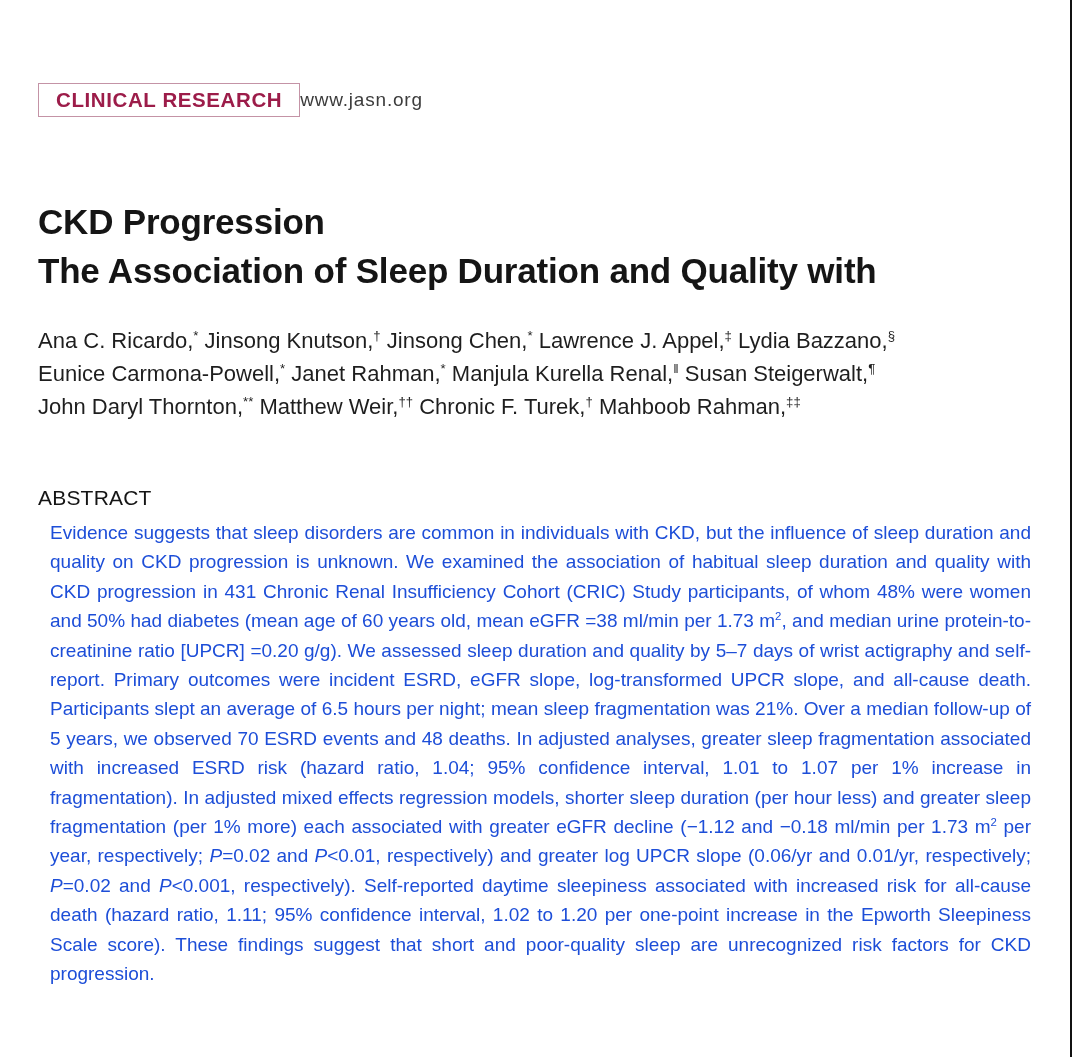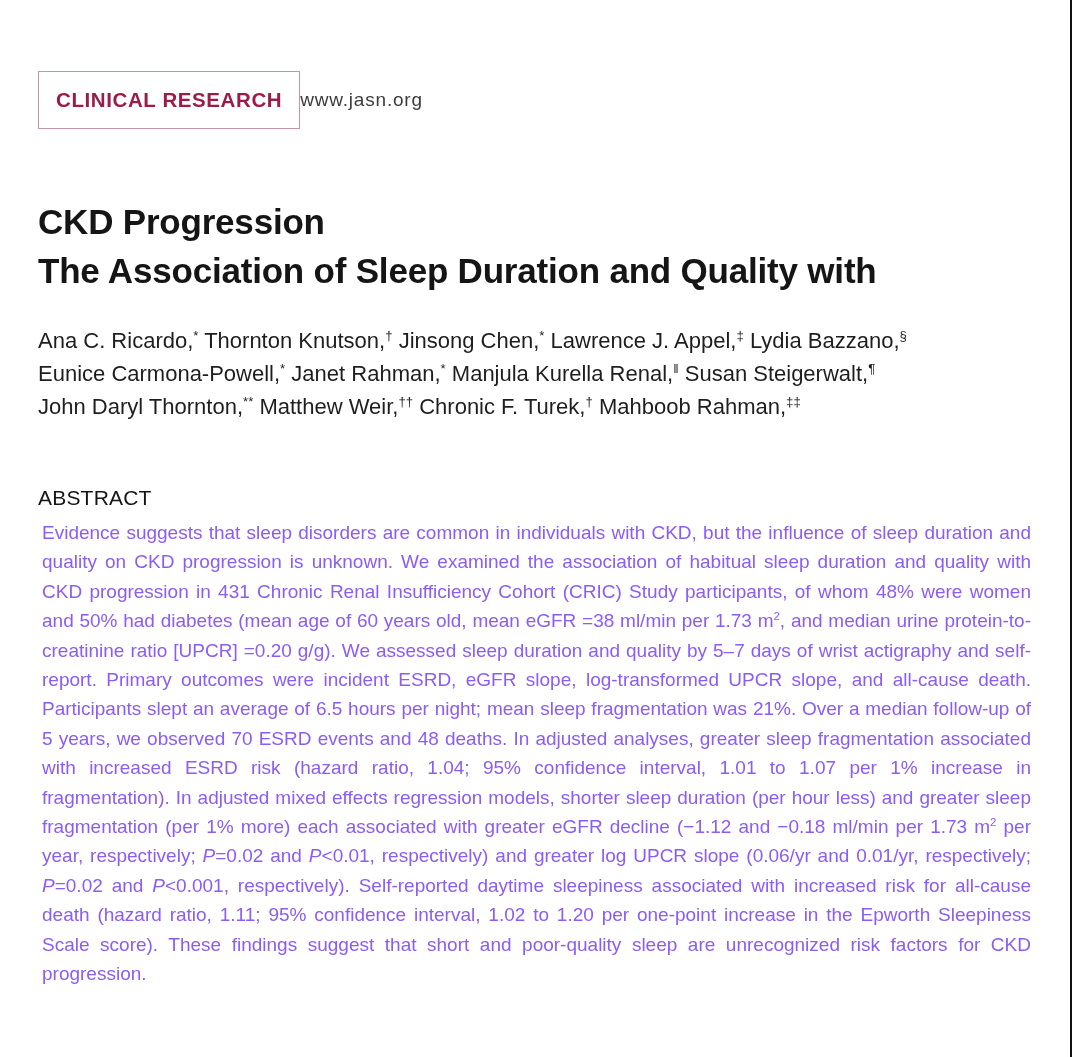--- a/index.html
+++ b/index.html
@@ -27,21 +27,21 @@
   .content {
     padding: 79px 41px 0 38px;
   }
   .header-row {
     display: flex;
     align-items: center;
     height: 42px;
   }
   .badge {
     box-sizing: border-box;
-    height: 58px;
+    height: 34px;
     display: flex;
     align-items: center;
     padding: 0 17px;
     border: 1.5px solid var(--badge-border, #c493a6);
     color: var(--accent, #9c1c49);
     font-size: 20.5px;
     font-weight: bold;
     letter-spacing: 0.6px;
     white-space: nowrap;
   }
@@ -73,25 +73,25 @@
   }
   .abstract-heading {
     margin: 62px 0 0 0;
     font-size: 21px;
     line-height: 26px;
     font-weight: normal;
     color: #151515;
     letter-spacing: 0.2px;
   }
   .abstract {
-    margin: 7px 0 0 4px;
+    margin: 7px 0 0 12px;
     font-size: 19px;
     line-height: 29.4px;
     text-align: justify;
-    color: #8b5cf6;
+    color: #1d4ed8;
   }
   .abstract i { font-style: italic; }
 </style>
 </head>
 <body>
 
 <div class="edge-line"></div>
 
 <div class="content">
 
@@ -99,21 +99,21 @@
     <div class="badge">CLINICAL RESEARCH</div>
     <div class="journal-url">www.jasn.org</div>
   </div>
 
   <h1 class="title">
     <div>CKD Progression</div>
     <div>The Association of Sleep Duration and Quality with</div>
   </h1>
 
   <div class="authors">
-    <div class="author-line"><span>Ana C. Ricardo,</span><sup>*</sup><span> Thornton Knutson,</span><sup>†</sup><span> Jinsong Chen,</span><sup>*</sup><span> Lawrence J. Appel,</span><sup>‡</sup><span> Lydia Bazzano,</span><sup>§</sup></div>
+    <div class="author-line"><span>Ana C. Ricardo,</span><sup>*</sup><span> Jinsong Knutson,</span><sup>†</sup><span> Jinsong Chen,</span><sup>*</sup><span> Lawrence J. Appel,</span><sup>‡</sup><span> Lydia Bazzano,</span><sup>§</sup></div>
     <div class="author-line"><span>Eunice Carmona-Powell,</span><sup>*</sup><span> Janet Rahman,</span><sup>*</sup><span> Manjula Kurella Renal,</span><sup>‖</sup><span> Susan Steigerwalt,</span><sup>¶</sup></div>
     <div class="author-line"><span>John Daryl Thornton,</span><sup>**</sup><span> Matthew Weir,</span><sup>††</sup><span> Chronic F. Turek,</span><sup>†</sup><span> Mahboob Rahman,</span><sup>‡‡</sup></div>
   </div>
 
   <h2 class="abstract-heading">ABSTRACT</h2>
 
   <p class="abstract"><span>Evidence suggests that sleep disorders are common in individuals with CKD, but the influence of sleep duration and quality on CKD progression is unknown. We examined the association of habitual sleep duration and quality with CKD progression in 431 Chronic Renal Insufficiency Cohort (CRIC) Study participants, of whom 48% were women and 50% had diabetes (mean age of 60 years old, mean eGFR =38 ml/min per 1.73 m</span><sup>2</sup><span>, and median urine protein-to-creatinine ratio [UPCR] =0.20 g/g). We assessed sleep duration and quality by 5–7 days of wrist actigraphy and self-report. Primary outcomes were incident ESRD, eGFR slope, log-transformed UPCR slope, and all-cause death. Participants slept an average of 6.5 hours per night; mean sleep fragmentation was 21%. Over a median follow-up of 5 years, we observed 70 ESRD events and 48 deaths. In adjusted analyses, greater sleep fragmentation associated with increased ESRD risk (hazard ratio, 1.04; 95% confidence interval, 1.01 to 1.07 per 1% increase in fragmentation). In adjusted mixed effects regression models, shorter sleep duration (per hour less) and greater sleep fragmentation (per 1% more) each associated with greater eGFR decline (−1.12 and −0.18 ml/min per 1.73 m</span><sup>2</sup><span> per year, respectively; </span><i>P</i><span>=0.02 and </span><i>P</i><span>&lt;0.01, respectively) and greater log UPCR slope (0.06/yr and 0.01/yr, respectively; </span><i>P</i><span>=0.02 and </span><i>P</i><span>&lt;0.001, respectively). Self-reported daytime sleepiness associated with increased risk for all-cause death (hazard ratio, 1.11; 95% confidence interval, 1.02 to 1.20 per one-point increase in the Epworth Sleepiness Scale score). These findings suggest that short and poor-quality sleep are unrecognized risk factors for CKD progression.</span></p>
 
 </div>
 

